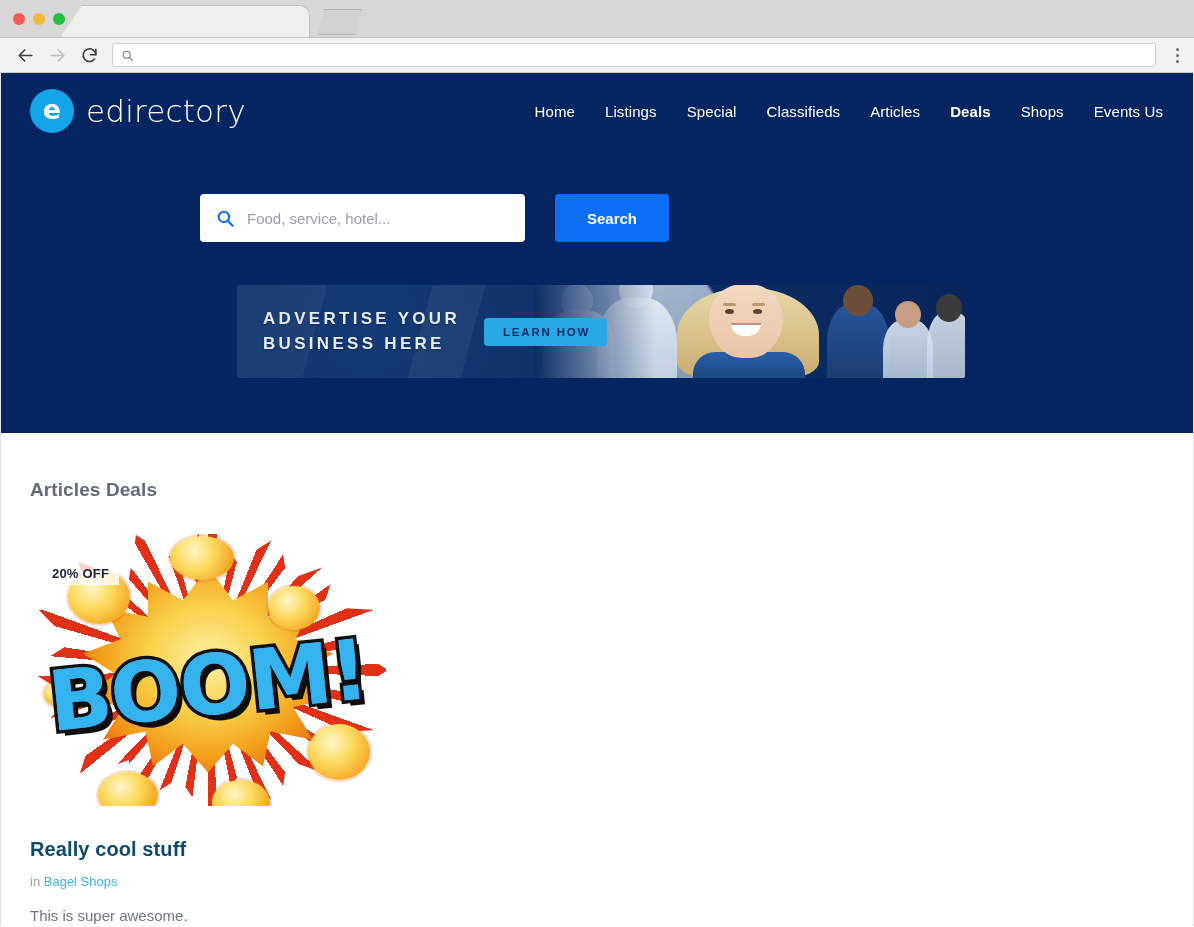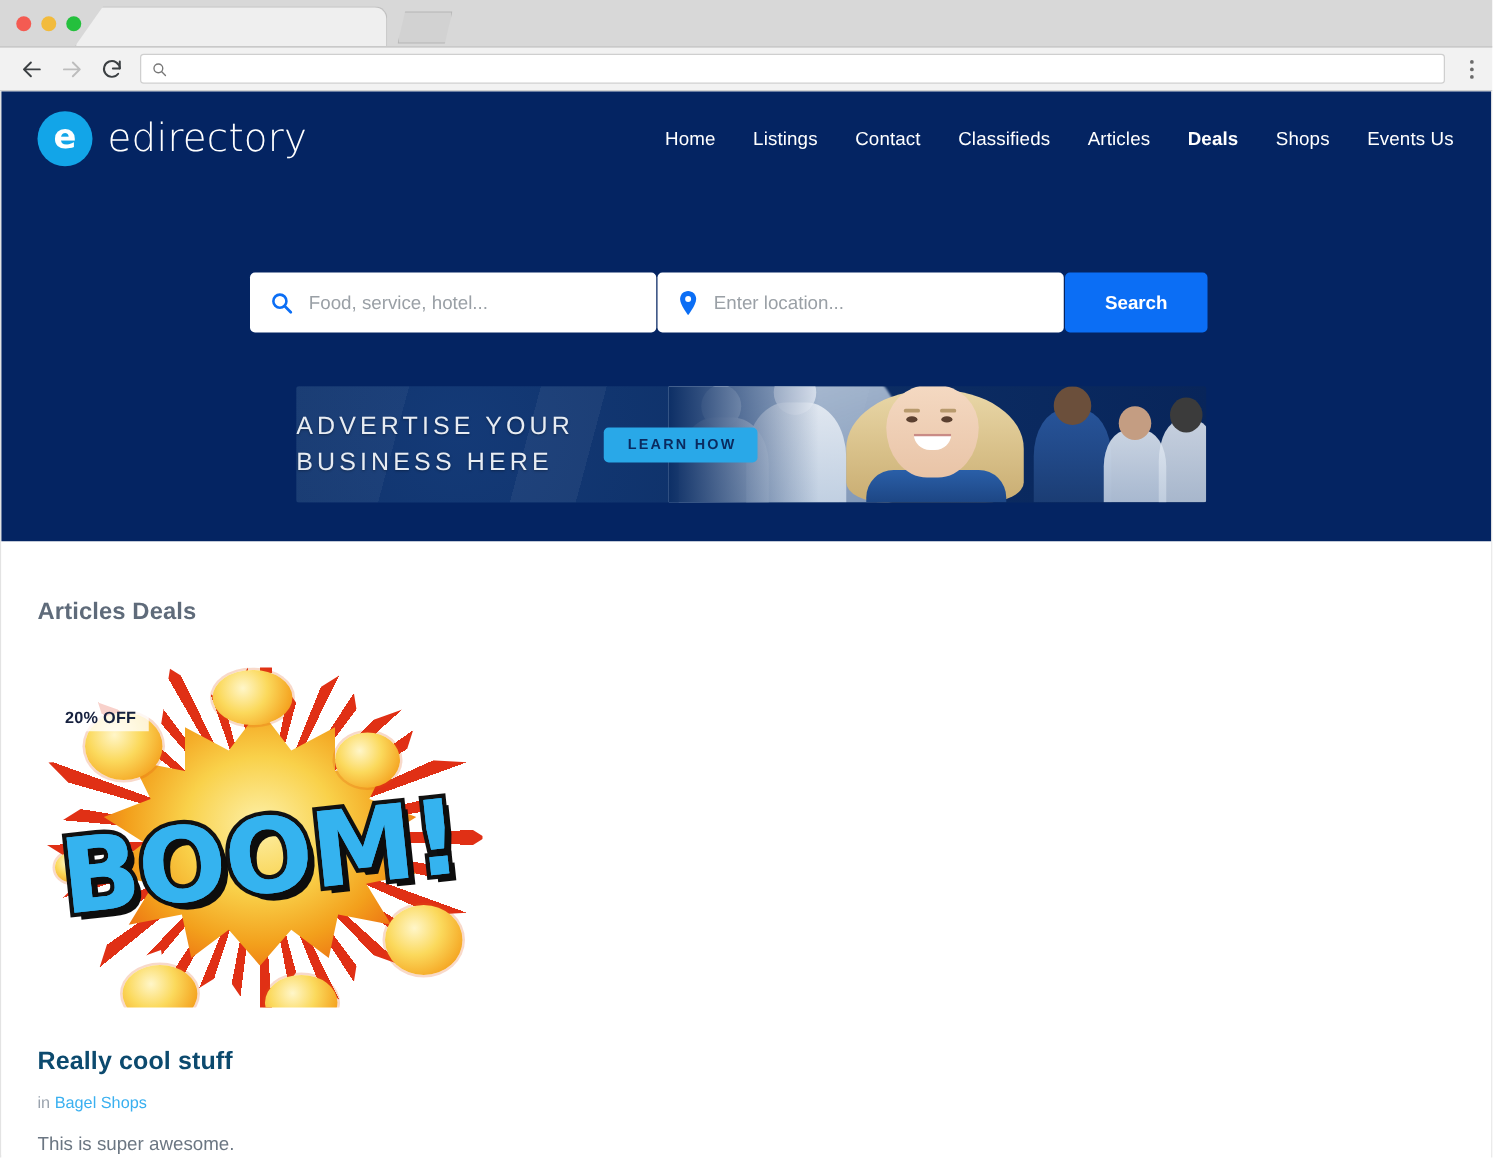--- a/index.html
+++ b/index.html
@@ -177,23 +177,23 @@
     letter-spacing: 0.1px;
     white-space: nowrap;
     text-align: center;
   }
   .mainnav a.active { font-weight: 700; }
 
   
   .searchrow {
     display: flex;
     align-items: flex-end;
-    gap: 1px;
+    gap: 30px;
     padding: 0 0 0 199px;
-    margin-top: 69px;
+    margin-top: 45px;
   }
   .sfield {
     background: #ffffff;
     border-radius: 4px;
     height: 48px;
     display: flex;
     align-items: center;
     padding: 0 16px;
     gap: 12px;
   }
@@ -240,25 +240,26 @@
     position: absolute; inset: 0;
     background:
       linear-gradient(105deg, rgba(255,255,255,0.045) 0 12%, transparent 12% 26%,
                       rgba(255,255,255,0.05) 26% 33%, transparent 33% 55%,
                       rgba(255,255,255,0.035) 55% 61%, transparent 61% 100%);
     pointer-events: none;
   }
   .banner-text {
     position: relative;
     z-index: 3;
+    margin-left: 26px;
     color: #e7ecf3;
-    font-size: 20px;
+    font-size: 17px;
     letter-spacing: 3.3px;
     line-height: 1.45;
-    font-weight: 400;
+    font-weight: 700;
     text-shadow: 0 1px 2px rgba(0,0,0,0.35);
     white-space: pre-line;
   }
   .banner-cta {
     position: relative;
     z-index: 3;
     margin-left: 24px;
     background: #29a8e8;
     color: #0a2a5e;
     font-size: 11.5px;
@@ -540,45 +541,38 @@
     <div class="hero">
 
       <div class="site-header">
         <a class="logo" href="#">
           <span class="logo-mark">e</span>
           <span class="logo-text">edirectory</span>
         </a>
         <nav class="mainnav">
           <a href="#">Home</a>
           <a href="#">Listings</a>
-          <a href="#">Contact</a>
+          <a href="#">Special</a>
           <a href="#">Classifieds</a>
           <a href="#">Articles</a>
           <a href="#" class="active">Deals</a>
           <a href="#">Shops</a>
           <a href="#">Events Us</a>
         </nav>
       </div>
 
       <div class="searchrow">
         <div class="sfield keyword">
           <svg width="19" height="19" viewBox="0 0 24 24">
             <circle cx="10" cy="10" r="6.6" fill="none" stroke="#0b6ef5" stroke-width="2.6"></circle>
             <path d="M15 15.2L21 21.2" stroke="#0b6ef5" stroke-width="2.8" stroke-linecap="round"></path>
           </svg>
           <input type="text" value="" placeholder="Food, service, hotel..." style="">
         </div>
 
-        <div class="sfield location">
-          <svg width="17" height="21" viewBox="0 0 24 30">
-            <path d="M12 1C6.9 1 2.8 5.1 2.8 10.2c0 6.9 9.2 18.4 9.2 18.4s9.2-11.5 9.2-18.4C21.2 5.1 17.1 1 12 1z" fill="#0b6ef5"></path>
-            <circle cx="12" cy="10.2" r="3.4" fill="#ffffff"></circle>
-          </svg>
-          <input type="text" value="" placeholder="Enter location..." style="">
-        </div>
 
         <button class="search-btn">Search</button>
       </div>
 
       <div class="banner-wrap">
         <div class="banner">
           <div class="banner-sheen"></div>
 
           <div class="banner-photo">
             <div class="arc"></div>

